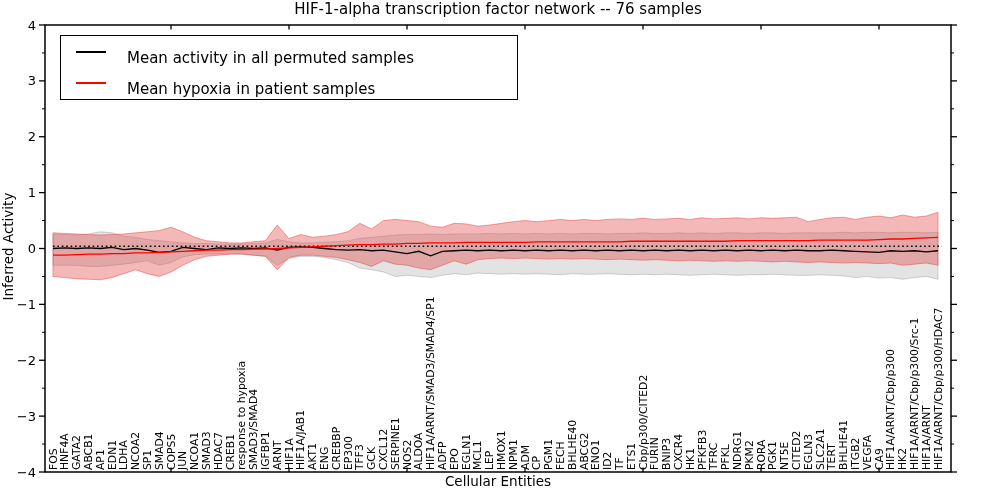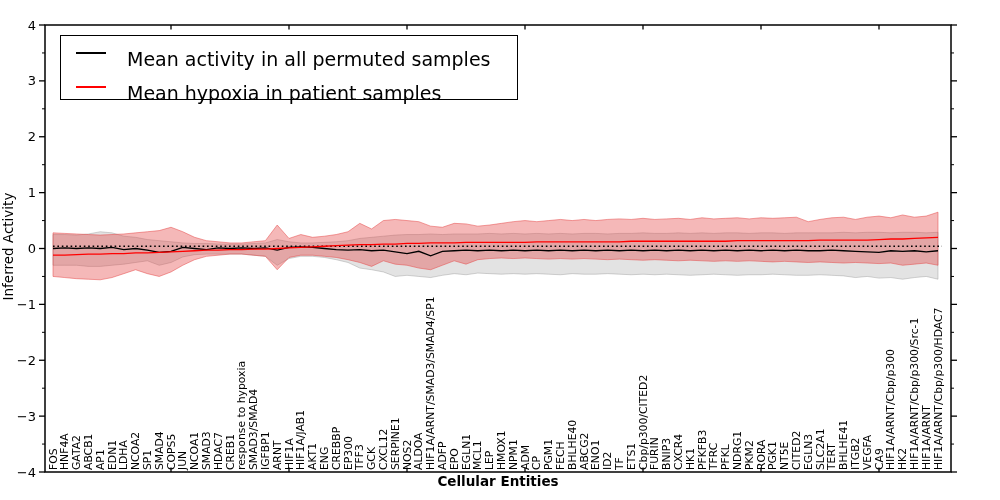--- a/index.html
+++ b/index.html
@@ -2,29 +2,29 @@
 <html><head>
 <meta charset="utf-8">
 <style>
   html,body{margin:0;padding:0;background:#ffffff;}
   body{font-family:"DejaVu Sans","Liberation Sans",sans-serif;}
   #figure{position:relative;width:1000px;height:500px;background:#fff;overflow:hidden;}
   #chart-svg{position:absolute;left:0;top:0;}
   .fig-title{position:absolute;left:45px;top:0px;width:906px;text-align:center;
              font-size:15px;color:#000;}
   .xaxis-title{position:absolute;left:45px;top:473px;width:906px;text-align:center;
-               font-size:13.5px;color:#000;font-weight:bold;}
+               font-size:13.5px;color:#000;}
   .yaxis-title{position:absolute;left:-62px;top:238px;width:140px;height:17px;text-align:center;
                font-size:13.5px;color:#000;transform:rotate(-90deg);}
   .legend{position:absolute;left:60px;top:35px;width:456px;height:63px;background:#fff;
           border:1.6px solid #000;display:flex;flex-direction:column;justify-content:space-evenly;
           z-index:5;}
   .legend-row{display:flex;align-items:center;}
   .legend-line{width:30px;height:2px;margin-left:15px;margin-right:21px;flex:0 0 auto;}
-  .legend-label{font-size:19px;color:#000;white-space:nowrap;margin-top:12px;}
+  .legend-label{font-size:15px;color:#000;white-space:nowrap;margin-top:12px;}
 </style>
 </head>
 <body>
 
 <div id="figure">
   <svg id="chart-svg" width="1000" height="500">
       <polygon points="53,234.53125 64.8,234.53125 76.6,235.09 88.4,233.9725 100.2,231.7375 112,232.855 123.80000000000001,236.2075 135.60000000000002,237.325 147.4,239.56 159.2,240.6775 171,241.795 182.8,242.9125 194.60000000000002,243.47125 206.4,243.47125 218.20000000000002,244.03 230,244.03 241.8,244.03 253.60000000000002,243.47125 265.4,242.9125 277.20000000000005,239.56 289,241.795 300.8,242.9125 312.6,242.9125 324.40000000000003,242.35375 336.20000000000005,241.795 348,240.6775 359.8,238.4425 371.6,237.325 383.40000000000003,236.2075 395.20000000000005,235.09 407,234.53125 418.8,234.53125 430.6,233.9725 442.40000000000003,234.53125 454.20000000000005,233.9725 466,233.9725 477.8,233.9725 489.6,233.41375 501.40000000000003,233.9725 513.2,233.41375 525,233.9725 536.8,233.41375 548.6,233.9725 560.4000000000001,233.41375 572.2,233.9725 584,233.41375 595.8000000000001,233.41375 607.6,233.9725 619.4000000000001,233.41375 631.2,233.41375 643,232.855 654.8000000000001,233.41375 666.6,233.41375 678.4000000000001,232.855 690.2,233.41375 702,232.855 713.8000000000001,233.41375 725.6,232.855 737.4000000000001,232.855 749.2,233.41375 761,232.855 772.8000000000001,232.855 784.6,233.41375 796.4000000000001,232.855 808.2,232.855 820,232.855 831.8000000000001,232.855 843.6,232.29625 855.4000000000001,232.855 867.2,232.29625 879,232.29625 890.8000000000001,232.855 902.6,232.29625 914.4000000000001,232.29625 926.2,232.855 938,232.29625 938,279.23125 926.2,276.4375 914.4000000000001,277.555 902.6,279.23125 890.8000000000001,277.555 879,278.11375 867.2,276.4375 855.4000000000001,277.555 843.6,275.87875 831.8000000000001,275.32 820,274.76125 808.2,275.32 796.4000000000001,275.32 784.6,274.76125 772.8000000000001,274.2025 761,274.76125 749.2,274.76125 737.4000000000001,275.32 725.6,274.76125 713.8000000000001,274.2025 702,274.76125 690.2,275.32 678.4000000000001,274.76125 666.6,274.2025 654.8000000000001,274.76125 643,274.2025 631.2,274.76125 619.4000000000001,274.2025 607.6,273.64375 595.8000000000001,274.2025 584,274.2025 572.2,273.64375 560.4000000000001,274.76125 548.6,274.2025 536.8,273.64375 525,274.2025 513.2,273.64375 501.40000000000003,274.2025 489.6,273.64375 477.8,273.085 466,274.76125 454.20000000000005,273.64375 442.40000000000003,275.32 430.6,277.555 418.8,276.4375 407,275.32 395.20000000000005,276.4375 383.40000000000003,271.9675 371.6,269.7325 359.8,268.05625 348,262.46875 336.20000000000005,259.675 324.40000000000003,257.44 312.6,256.3225 300.8,256.3225 289,258.5575 277.20000000000005,265.2625 265.4,256.3225 253.60000000000002,255.205 241.8,254.0875 230,254.0875 218.20000000000002,254.0875 206.4,254.0875 194.60000000000002,254.64625 182.8,256.88125 171,262.46875 159.2,265.2625 147.4,260.7925 135.60000000000002,262.46875 123.80000000000001,264.145 112,265.2625 100.2,266.38 88.4,266.38 76.6,265.2625 64.8,265.2625 53,265.2625" fill="#888888" fill-opacity="0.24" stroke="#888888" stroke-opacity="0.36" stroke-width="1"></polygon>
       <polygon points="53,232.855 64.8,233.41375 76.6,233.9725 88.4,234.53125 100.2,235.09 112,234.53125 123.80000000000001,233.9725 135.60000000000002,232.855 147.4,231.7375 159.2,230.62 171,227.26749999999998 182.8,231.7375 194.60000000000002,237.325 206.4,240.6775 218.20000000000002,241.795 230,242.9125 241.8,242.9125 253.60000000000002,241.795 265.4,240.6775 277.20000000000005,225.0325 289,238.4425 300.8,234.53125 312.6,237.325 324.40000000000003,236.2075 336.20000000000005,234.53125 348,231.7375 359.8,223.35625 371.6,228.94375 383.40000000000003,220.5625 395.20000000000005,219.445 407,220.5625 418.8,221.68 430.6,226.15 442.40000000000003,227.26749999999998 454.20000000000005,223.35625 466,223.915 477.8,226.15 489.6,225.0325 501.40000000000003,223.35625 513.2,221.68 525,220.5625 536.8,221.68 548.6,220.5625 560.4000000000001,219.445 572.2,220.5625 584,219.445 595.8000000000001,220.5625 607.6,219.445 619.4000000000001,218.88625 631.2,219.445 643,218.3275 654.8000000000001,219.445 666.6,218.88625 678.4000000000001,218.3275 690.2,219.445 702,217.76875 713.8000000000001,218.88625 725.6,218.3275 737.4000000000001,217.76875 749.2,218.88625 761,217.76875 772.8000000000001,218.3275 784.6,217.76875 796.4000000000001,217.21 808.2,221.68 820,219.445 831.8000000000001,217.76875 843.6,217.21 855.4000000000001,219.445 867.2,217.21 879,216.0925 890.8000000000001,217.76875 902.6,214.975 914.4000000000001,217.21 926.2,216.0925 938,212.18125 938,265.2625 926.2,263.0275 914.4000000000001,264.145 902.6,265.2625 890.8000000000001,263.0275 879,263.58625 867.2,263.0275 855.4000000000001,262.46875 843.6,263.0275 831.8000000000001,262.46875 820,261.91 808.2,262.46875 796.4000000000001,261.91 784.6,261.35125 772.8000000000001,261.91 761,261.35125 749.2,260.7925 737.4000000000001,261.35125 725.6,260.7925 713.8000000000001,261.35125 702,260.7925 690.2,260.23375 678.4000000000001,260.7925 666.6,260.23375 654.8000000000001,259.675 643,260.23375 631.2,259.675 619.4000000000001,259.11625 607.6,259.675 595.8000000000001,259.11625 584,258.5575 572.2,259.11625 560.4000000000001,258.5575 548.6,259.11625 536.8,258.5575 525,257.99875 513.2,258.5575 501.40000000000003,257.99875 489.6,258.5575 477.8,259.675 466,264.145 454.20000000000005,260.7925 442.40000000000003,265.2625 430.6,269.7325 418.8,268.05625 407,265.2625 395.20000000000005,264.145 383.40000000000003,260.7925 371.6,266.38 359.8,262.46875 348,259.675 336.20000000000005,257.44 324.40000000000003,256.3225 312.6,255.205 300.8,255.205 289,257.44 277.20000000000005,269.7325 265.4,256.3225 253.60000000000002,255.205 241.8,254.0875 230,254.0875 218.20000000000002,255.205 206.4,256.3225 194.60000000000002,259.675 182.8,265.2625 171,271.9675 159.2,276.4375 147.4,273.64375 135.60000000000002,269.7325 123.80000000000001,273.64375 112,277.555 100.2,279.79 88.4,279.23125 76.6,278.6725 64.8,277.555 53,276.4375" fill="#e64545" fill-opacity="0.38" stroke="#e64545" stroke-opacity="0.5" stroke-width="1"></polygon>
       <line x1="53" y1="246.265" x2="942" y2="246.265" stroke="#000000" stroke-width="1.4" stroke-dasharray="1.6 2.8"></line>
       <polyline points="53,248.5 64.8,247.94125 76.6,248.5 88.4,247.94125 100.2,248.5 112,247.3825 123.80000000000001,249.6175 135.60000000000002,248.5 147.4,250.17625 159.2,252.41125 171,251.29375 182.8,247.3825 194.60000000000002,248.5 206.4,249.6175 218.20000000000002,247.94125 230,248.5 241.8,247.94125 253.60000000000002,248.5 265.4,247.94125 277.20000000000005,250.17625 289,247.3825 300.8,246.82375 312.6,247.3825 324.40000000000003,248.5 336.20000000000005,249.6175 348,250.17625 359.8,249.6175 371.6,250.735 383.40000000000003,250.17625 395.20000000000005,251.8525 407,253.52875 418.8,251.29375 430.6,255.76375 442.40000000000003,251.29375 454.20000000000005,250.735 466,250.17625 477.8,250.735 489.6,250.17625 501.40000000000003,250.735 513.2,250.17625 525,250.735 536.8,250.17625 548.6,250.735 560.4000000000001,250.17625 572.2,250.735 584,250.17625 595.8000000000001,250.735 607.6,250.17625 619.4000000000001,250.735 631.2,250.17625 643,250.735 654.8000000000001,250.17625 666.6,250.735 678.4000000000001,250.17625 690.2,250.735 702,250.17625 713.8000000000001,250.735 725.6,250.17625 737.4000000000001,250.735 749.2,250.17625 761,250.735 772.8000000000001,250.17625 784.6,250.735 796.4000000000001,250.17625 808.2,250.735 820,250.735 831.8000000000001,250.17625 843.6,250.735 855.4000000000001,251.29375 867.2,251.8525 879,252.41125 890.8000000000001,250.735 902.6,251.29375 914.4000000000001,250.735 926.2,251.8525 938,250.735" fill="none" stroke="#000000" stroke-width="1.3"></polyline>
@@ -158,20 +158,21 @@
       <line x1="525" y1="25" x2="525" y2="29.5" stroke="#000" stroke-width="1.3"></line>
       <line x1="525" y1="467.5" x2="525" y2="472" stroke="#000" stroke-width="1.3"></line>
       <line x1="643" y1="25" x2="643" y2="29.5" stroke="#000" stroke-width="1.3"></line>
       <line x1="643" y1="467.5" x2="643" y2="472" stroke="#000" stroke-width="1.3"></line>
       <line x1="761" y1="25" x2="761" y2="29.5" stroke="#000" stroke-width="1.3"></line>
       <line x1="761" y1="467.5" x2="761" y2="472" stroke="#000" stroke-width="1.3"></line>
       <line x1="879" y1="25" x2="879" y2="29.5" stroke="#000" stroke-width="1.3"></line>
       <line x1="879" y1="467.5" x2="879" y2="472" stroke="#000" stroke-width="1.3"></line>
     </svg>
 
+  <div class="fig-title">HIF-1-alpha transcription factor network -- 76 samples</div>
 
   <div class="legend">
     <div class="legend-row">
       <span class="legend-line" id="legend-line-0" style="background: rgb(0, 0, 0);"></span>
       <span class="legend-label">Mean activity in all permuted samples</span>
     </div>
     <div class="legend-row">
       <span class="legend-line" id="legend-line-1" style="background: rgb(255, 0, 0);"></span>
       <span class="legend-label">Mean hypoxia in patient samples</span>
     </div>

